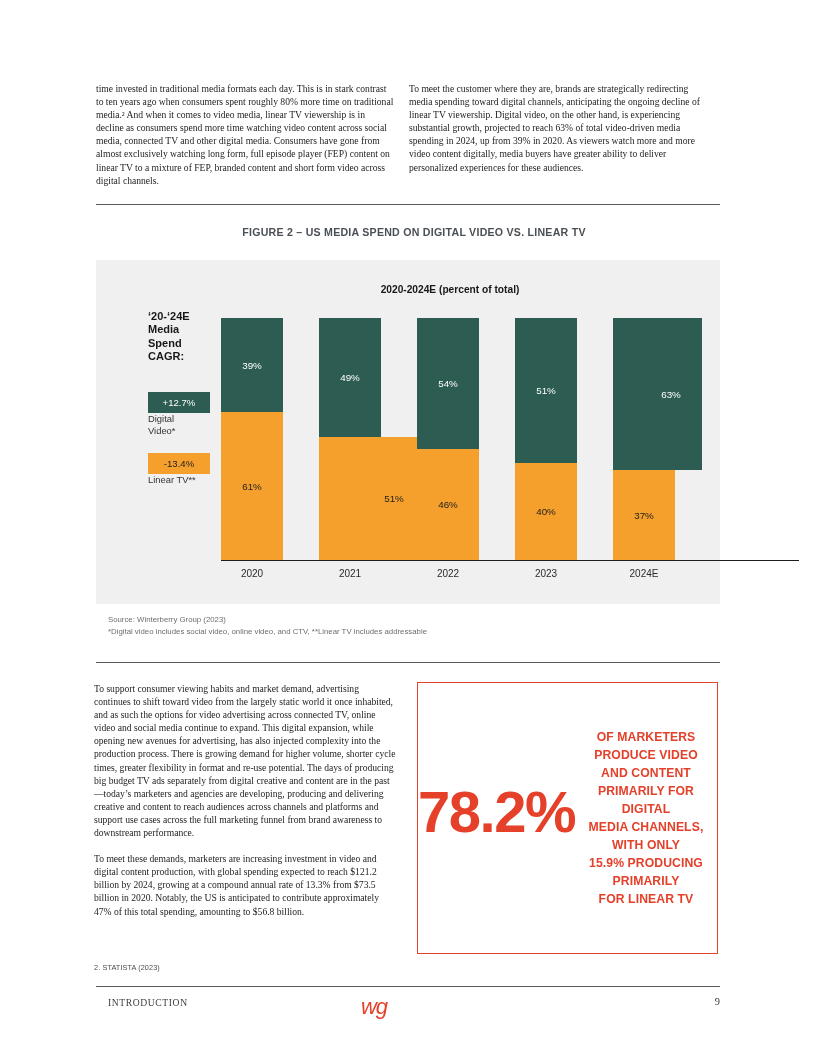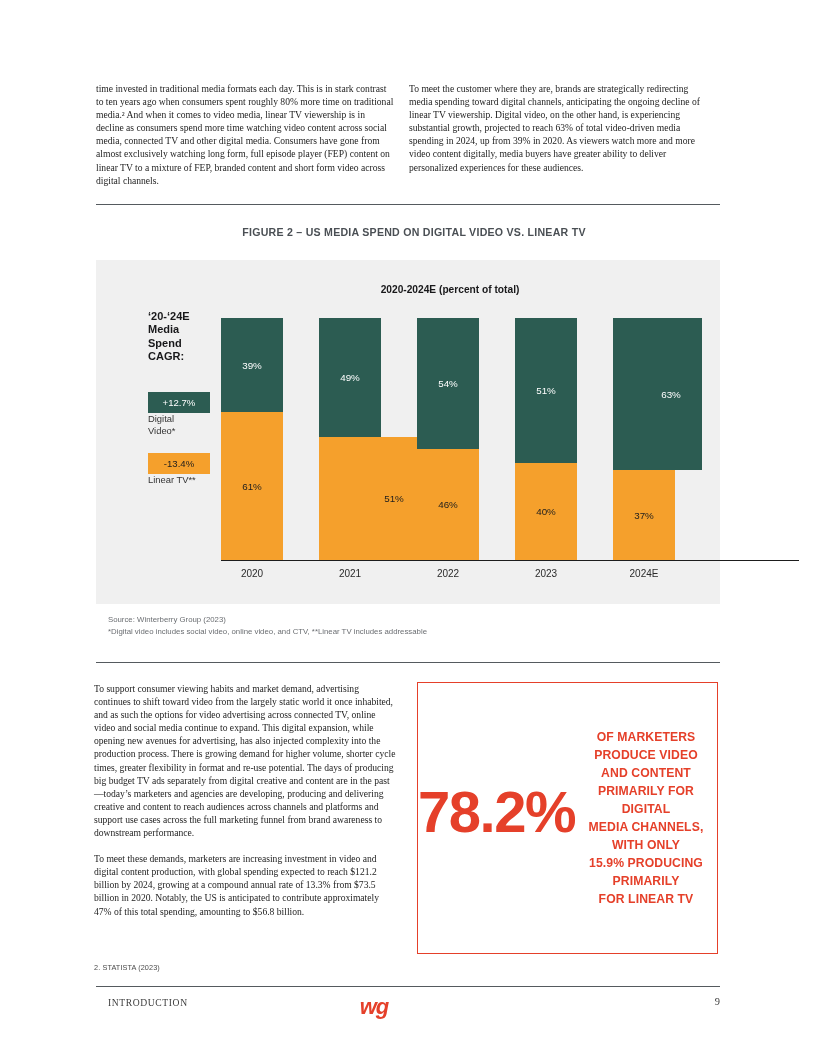--- a/index.html
+++ b/index.html
@@ -255,21 +255,21 @@
     letter-spacing: 0.6px;
     color: #3d3d3d;
   }
   .footer-logo {
     position: absolute;
     left: 0;
     top: 994px;
     width: 748px;
     text-align: center;
     font-family: "Liberation Sans", sans-serif;
-    font-weight: bold;
+    font-weight: normal;
     font-style: italic;
     font-size: 22px;
     color: #e5402a;
     letter-spacing: -1px;
   }
   .footer-page {
     position: absolute;
     right: 96px;
     top: 996px;
     font-family: "Liberation Serif", serif;

